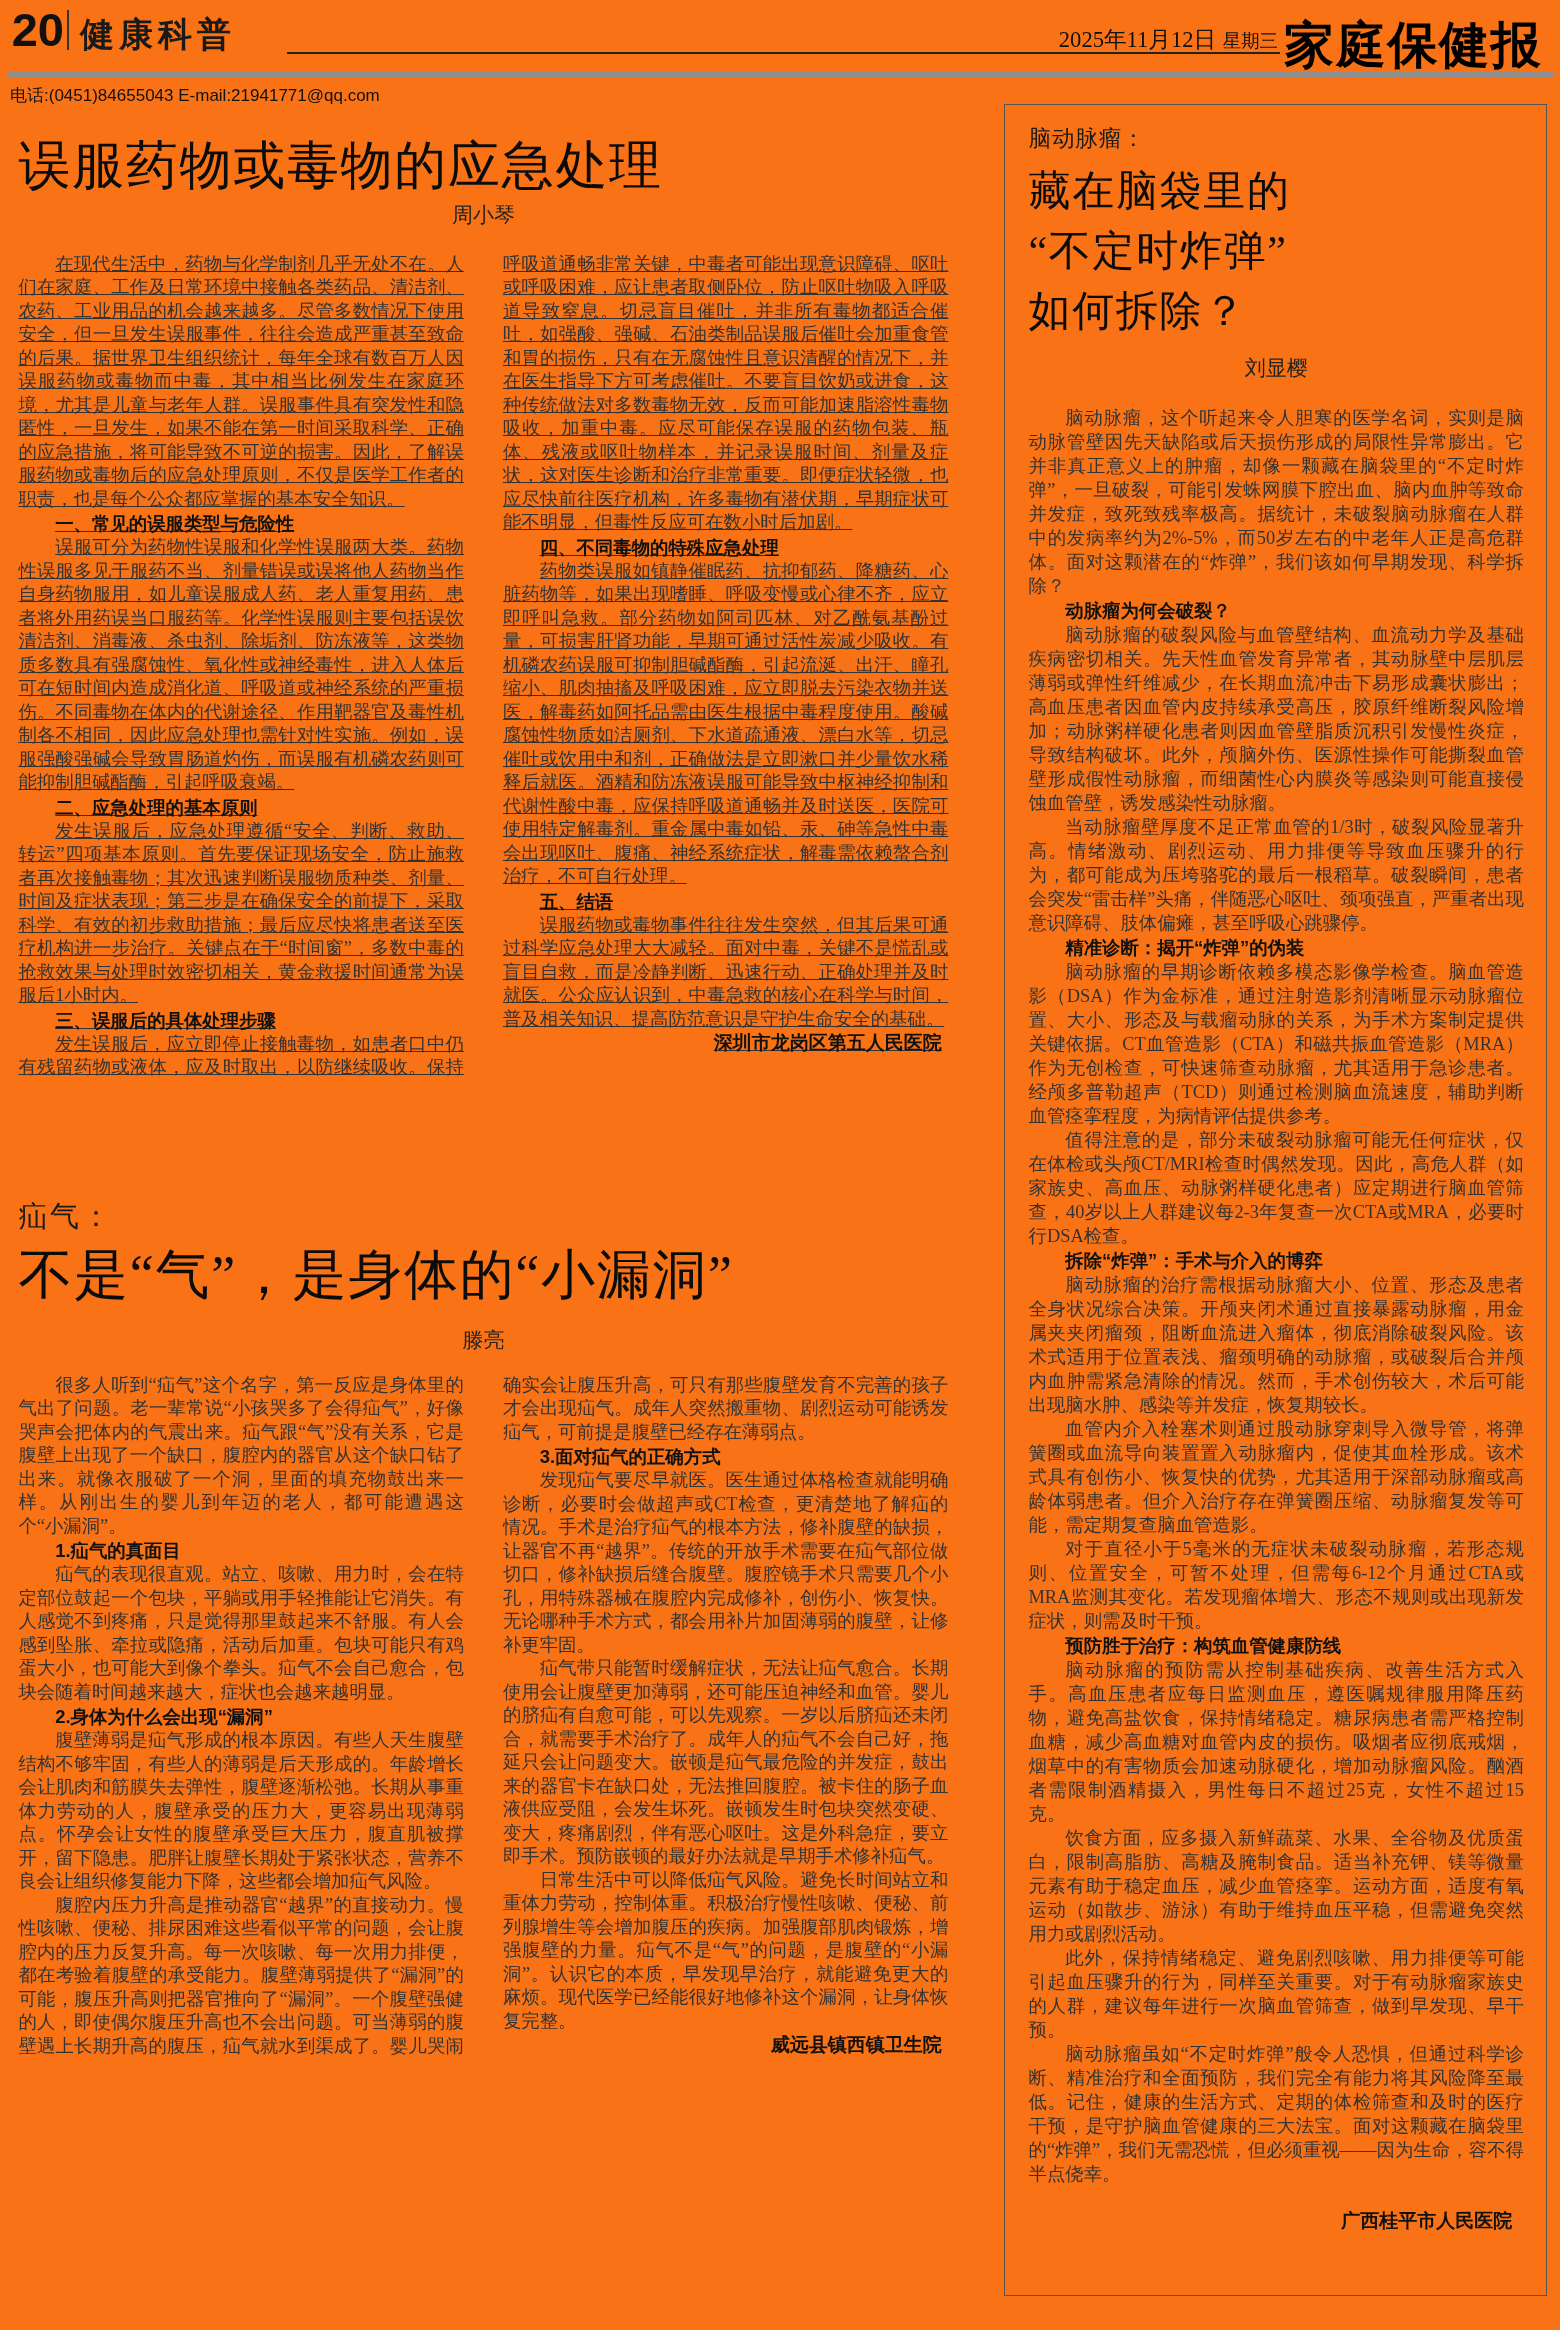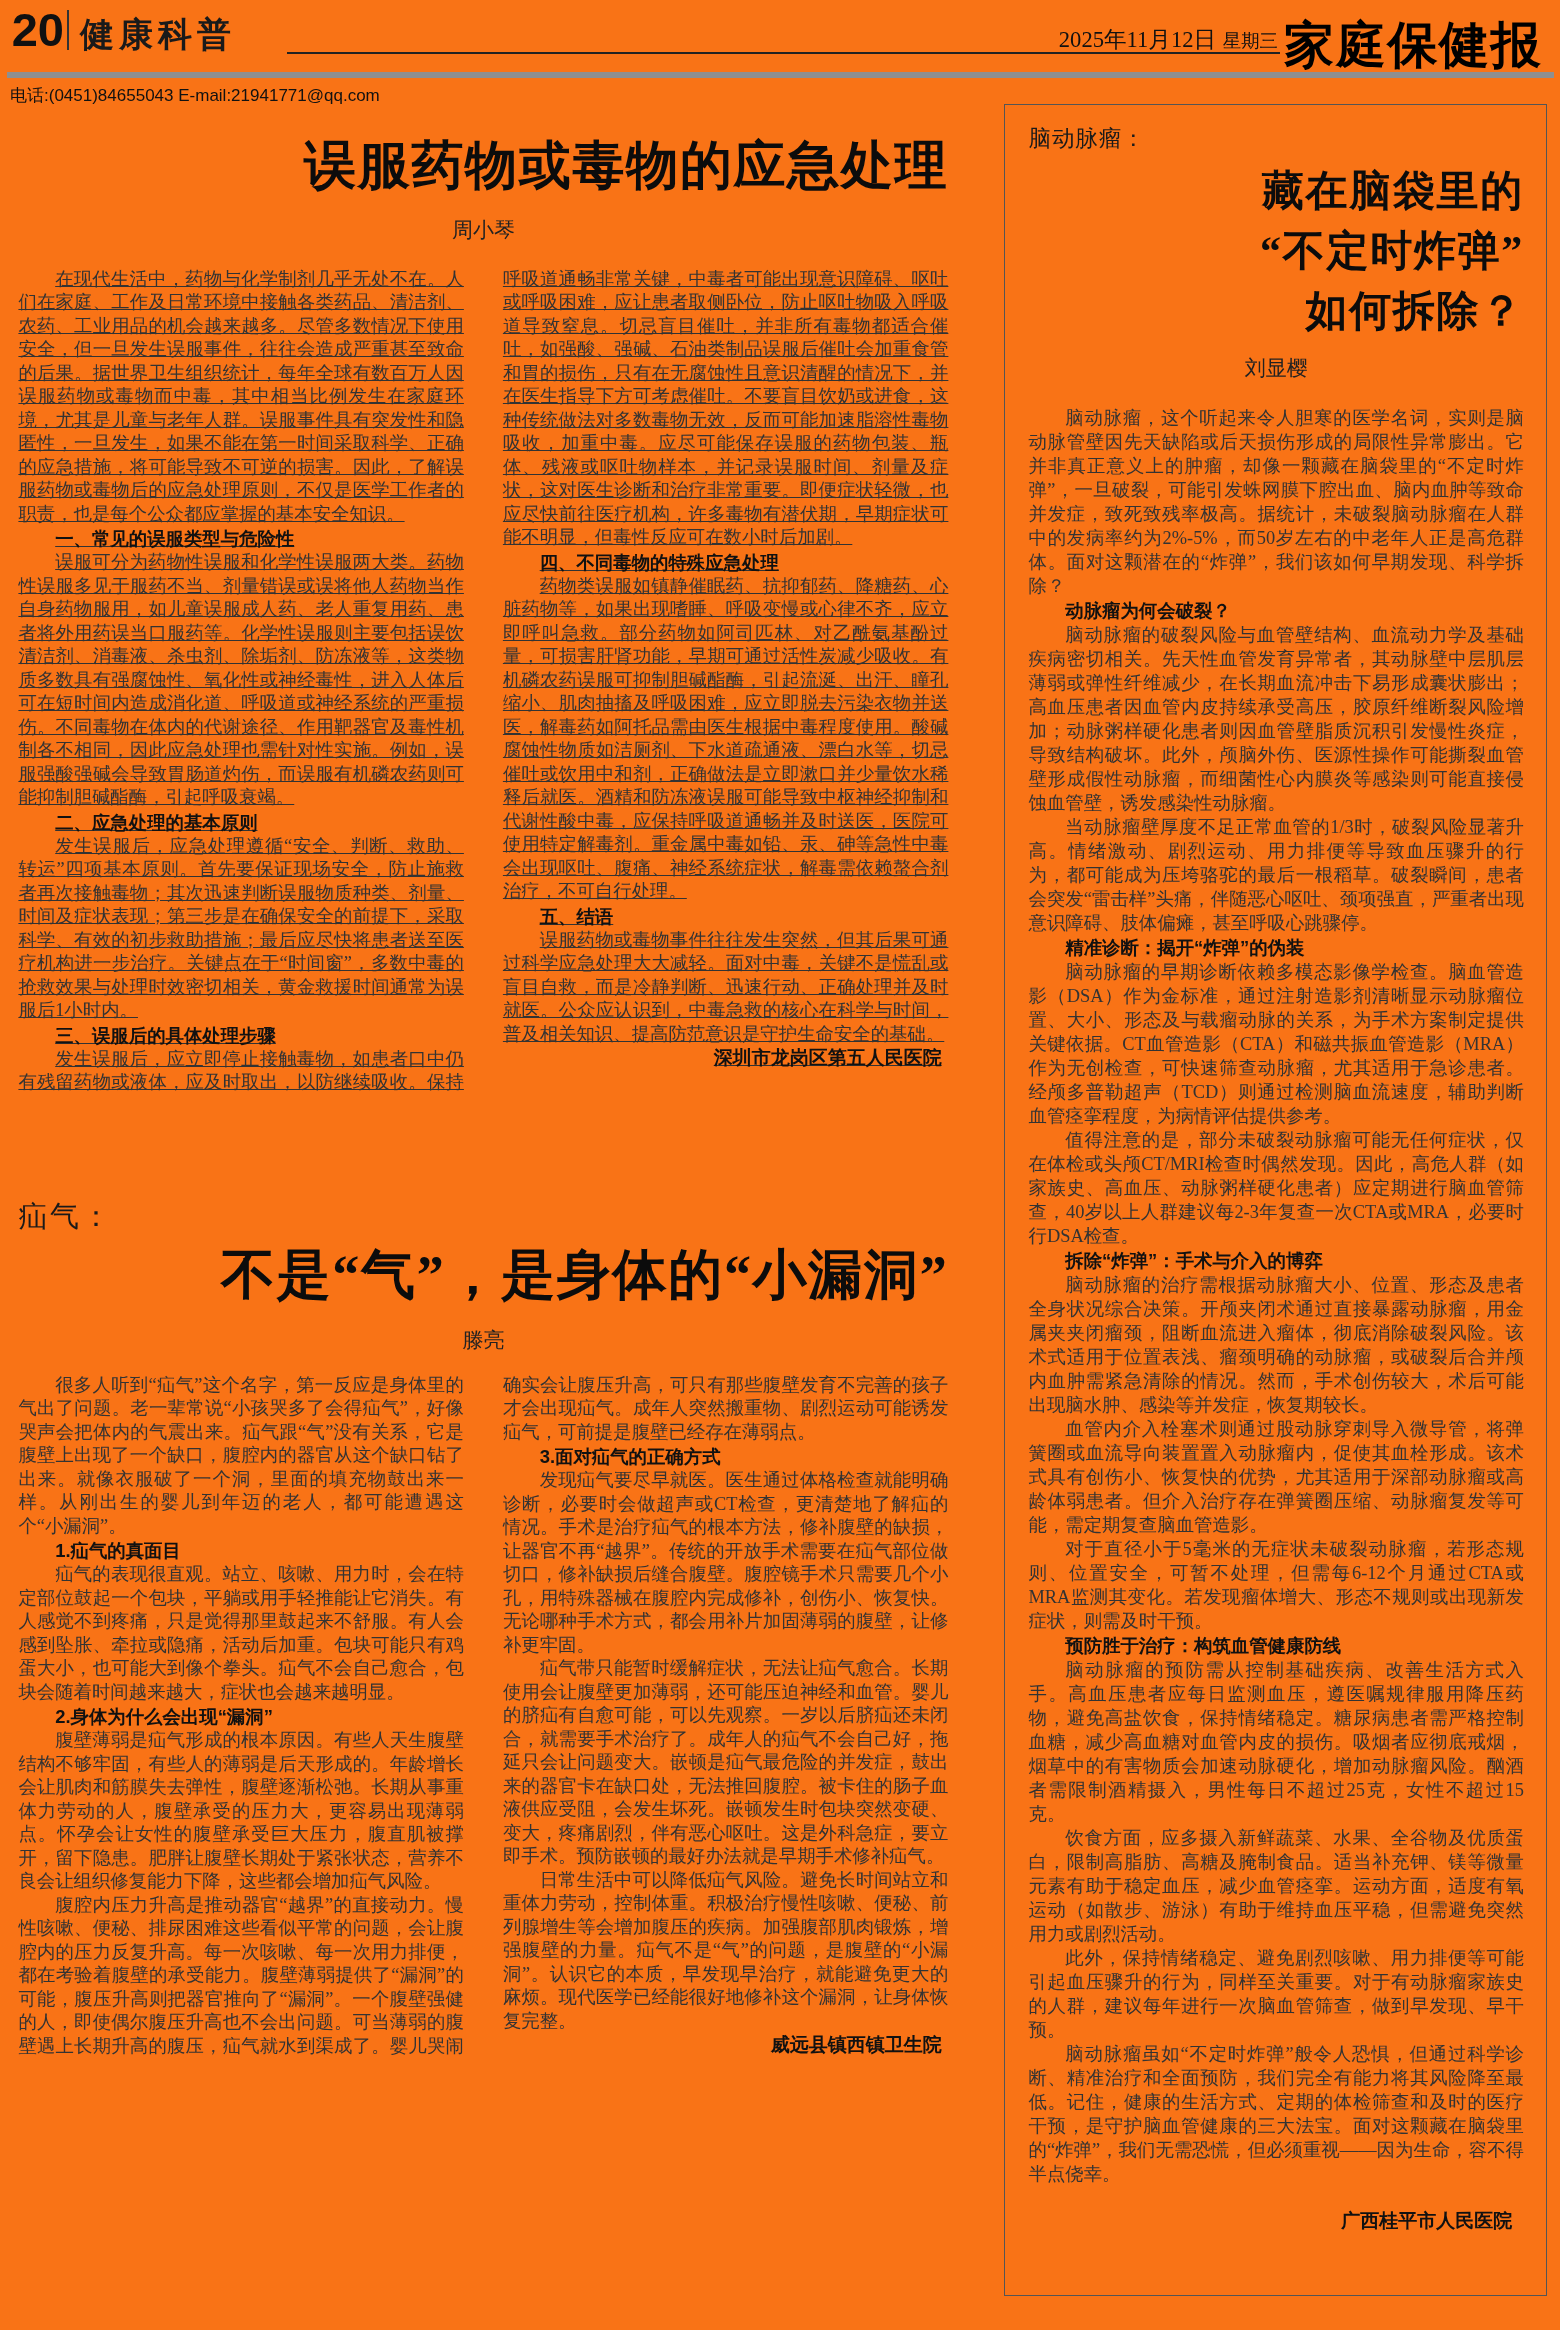--- a/index.html
+++ b/index.html
@@ -12,31 +12,31 @@
   .pn-bar{position:absolute;left:67px;top:10px;width:1.7px;height:40px;background:#333;}
   .section-name{position:absolute;left:80px;top:11.7px;font:bold 34px "Liberation Sans","DejaVu Sans",sans-serif;letter-spacing:5px;color:#1a1a1a;}
   .header-thin-line{position:absolute;left:287px;top:52px;width:993px;height:1.7px;background:#222;}
   .issue-date{position:absolute;left:922px;top:23.5px;width:356px;text-align:right;font-size:22.6px;color:#111;}
   .issue-date .weekday{font-size:18.4px;margin-left:6.7px;}
   .masthead{position:absolute;left:1284px;top:11.7px;font-weight:bold;font-size:50px;letter-spacing:1.7px;color:#000;font-family:"Liberation Serif","DejaVu Serif",serif;}
   .thick-rule{position:absolute;left:6.7px;top:72px;width:1547px;height:5.9px;background:#8f8f8f;}
   .contact-line{position:absolute;left:10px;top:84px;font:17px "Liberation Sans","DejaVu Sans",sans-serif;color:#111;}
   
   .article{position:absolute;}
-  .a-title{ text-align:right;font-weight:bold;color:#0c0c0c;letter-spacing:1.7px;}
+  .a-title{ text-align:left;font-weight:normal;color:#0c0c0c;letter-spacing:1.7px;}
   .a-author{text-align:center;font-size:21px;color:#222;}
   .two-col{column-count:2;column-gap:39px;text-align:justify;font-size:18.4px;line-height:23.5px;color:#333;}
   .one-col{text-align:justify;font-size:18.4px;line-height:24px;color:#333;}
   .bodytext p{margin:0;text-indent:2em;}
   .bodytext .sec-h{margin:0;text-indent:2em;font-family:"Liberation Sans","DejaVu Sans",sans-serif;font-weight:bold;color:#111;line-height:25px;font-size:18.4px;}
   .attribution{margin:6.7px 0 0 0;text-indent:0 !important;text-align:right;font-family:"Liberation Sans","DejaVu Sans",sans-serif;font-weight:bold;font-size:19px;color:#111;padding-right:6.7px;}
   
   .article1{left:18.4px;top:131px;width:930px;}
   .article1 .a-title{font-size:52px;}
-  .article1 .a-author{margin-top:15px;}
+  .article1 .a-author{}
   .article1 .bodytext{margin-top:23.5px;text-decoration:underline;}
   
   .article2{left:18.4px;top:1197px;width:930px;}
   .kicker{font-size:29px;color:#1a1a1a;letter-spacing:2.5px;}
   .article2 .a-title{font-size:54px;margin-top:1.7px;}
   .article2 .a-author{margin-top:14px;}
   .article2 .bodytext{margin-top:20px;}
   
   .article3{left:1004px;top:104px;width:543px;min-height:2192px;border:1.7px solid #555;box-sizing:border-box;padding:18.4px 22px 20px 23.5px;}
   .kicker-small{font-size:22.6px;color:#1a1a1a;letter-spacing:0.8px;}

